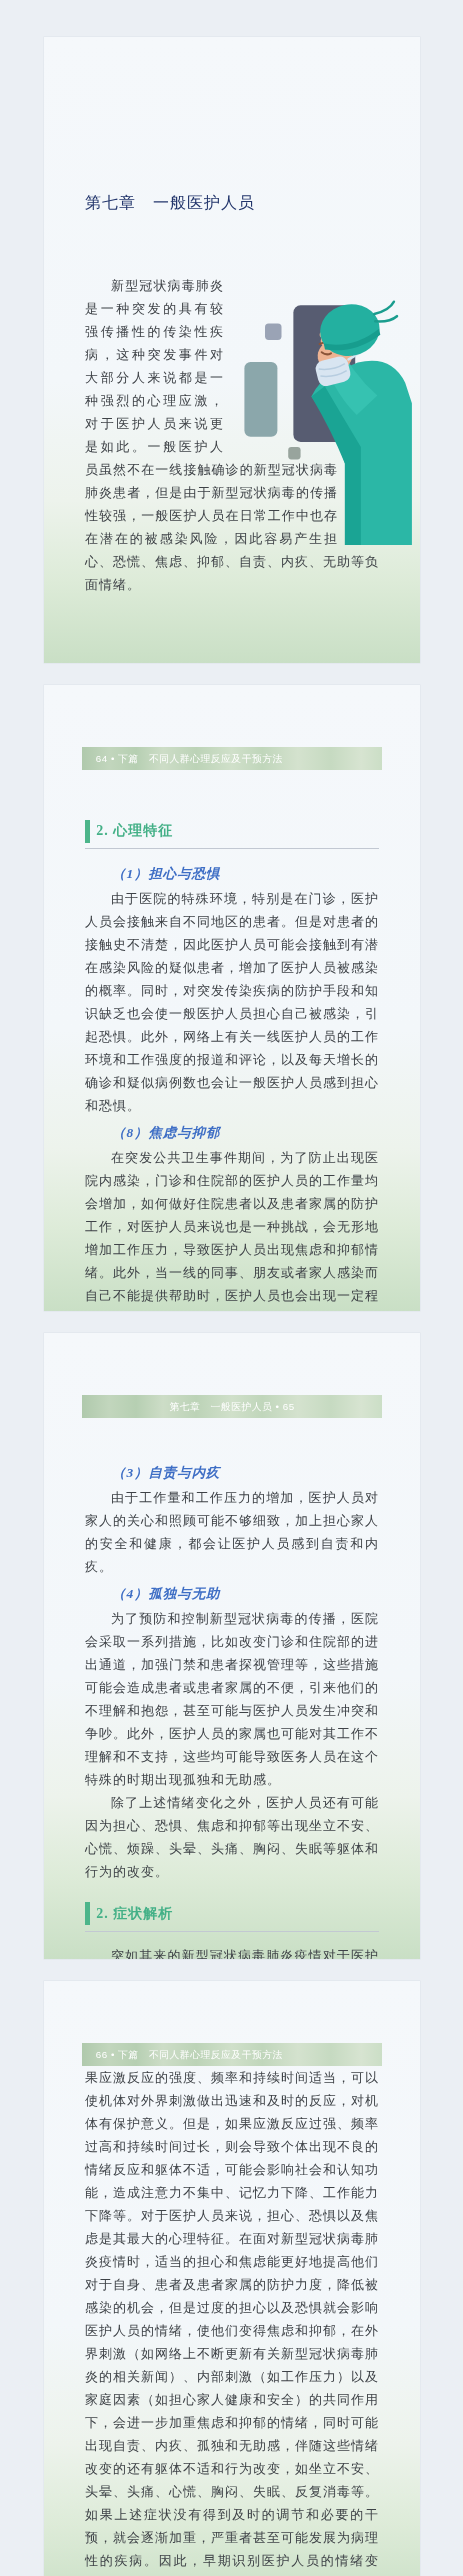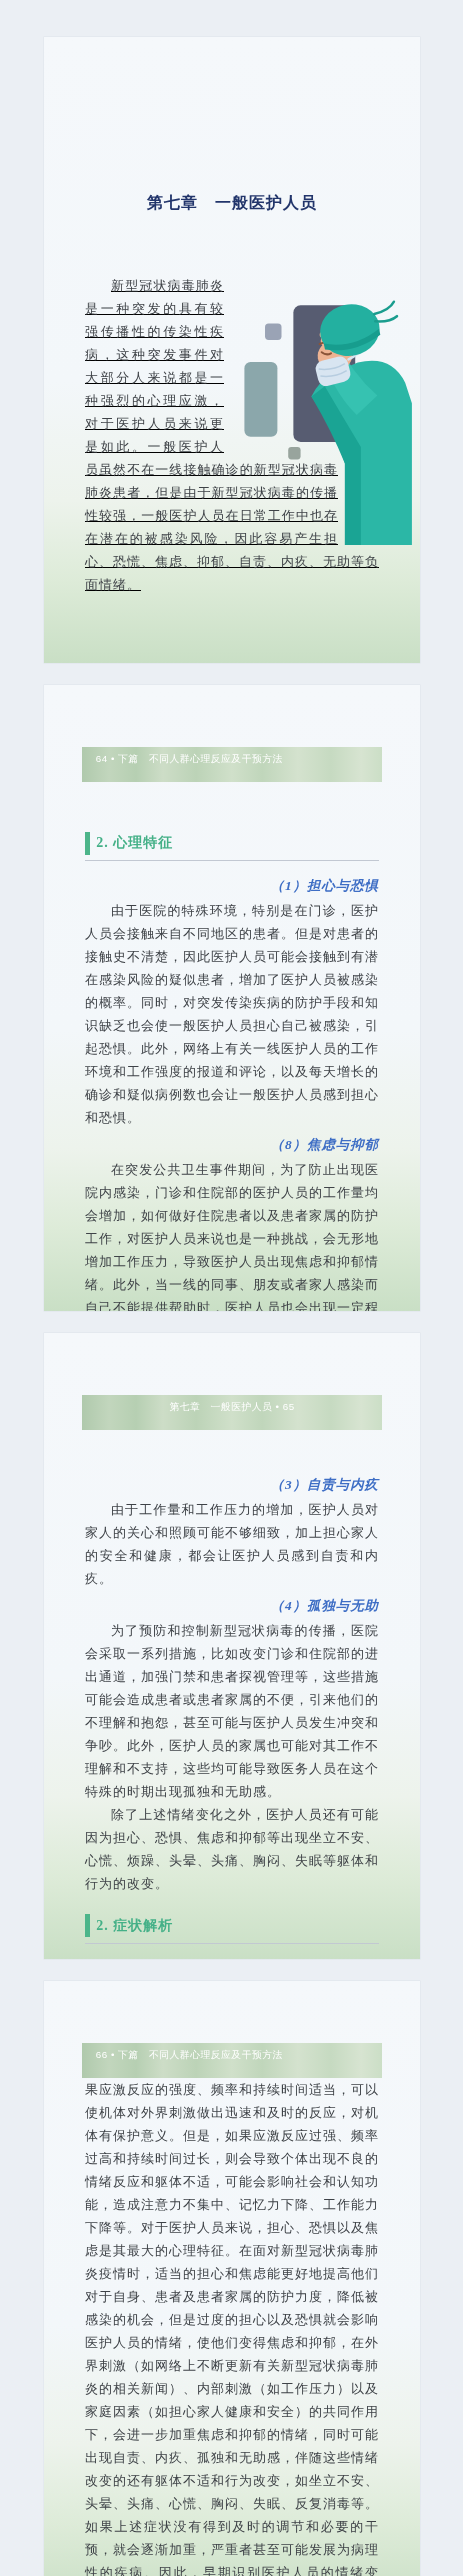--- a/index.html
+++ b/index.html
@@ -20,51 +20,50 @@
     box-sizing:border-box;
     padding:0 41px;
     background:linear-gradient(180deg,#f5f8fb 0%,#f3f7fa 55%,#edf3ec 74%,#ddebd8 87%,#c9dfc5 100%);
     box-shadow:0 0 0 0.5px #dde3ea;
     overflow:hidden;
     flex:0 0 auto;
   }
   
   .chapter-title{
     margin-top:154px;
-    text-align:center;
+    text-align:left;
     font-family:"Liberation Serif","DejaVu Serif",serif;
-    font-weight:700;
+    font-weight:400;
     font-size:16px;line-height:23px;
     letter-spacing:1px;
     color:#22356b;
   }
   .opener-body{
     position:relative;
     margin-top:60px;
-    text-decoration:underline;
   }
   .spacer-a{float:right;width:155px;height:181px;}
   .spacer-b{float:right;clear:right;width:41px;height:91px;}
   .illu{
     position:absolute;top:3.1px;right:-33px;
     width:178px;height:268px;
   }
   p.body-text{
     margin:0;
     font-size:13px;line-height:23px;
     letter-spacing:1px;
     text-align:justify;
     color:#3e4247;
     text-indent:2em;
   }
   p.no-indent{text-indent:0;}
   
   .page-header-bar{
     margin:62px -2.6px 0;
-    height:35px;line-height:23px;
+    height:23px;line-height:23px;
     background:linear-gradient(90deg,#afc9ac 0%,#c2d6bd 9%,#b6cfb2 18%,#cdddc7 27%,#bcd3b7 38%,#d0e0ca 50%,#c0d6bb 60%,#d4e2ce 72%,#c6dac1 83%,#d7e4d1 93%,#cbdec6 100%);
     color:#ffffff;
     font-size:9.8px;
     letter-spacing:0.5px;
     padding:0 13.4px;
     box-sizing:border-box;
     white-space:nowrap;
   }
   .page-header-bar.align-right{text-align:center;}
   
@@ -88,21 +87,20 @@
   .section-heading.tight{margin:18.5px 0 12.4px;}
   
   .sub-heading{
     margin:2.1px 0;
     padding-left:27px;
     font-family:"Liberation Serif","DejaVu Serif",serif;
     font-style:italic;
     font-size:13.4px;line-height:23px;
     letter-spacing:1px;
     color:#3e6ec5;
-    text-align:right;
   }
   .mt52{margin-top:43px;}
   .mt50{margin-top:26px;}
   .mt8{margin-top:4.1px;}
 </style>
 </head>
 <body>
 
 <div class="canvas">
 

